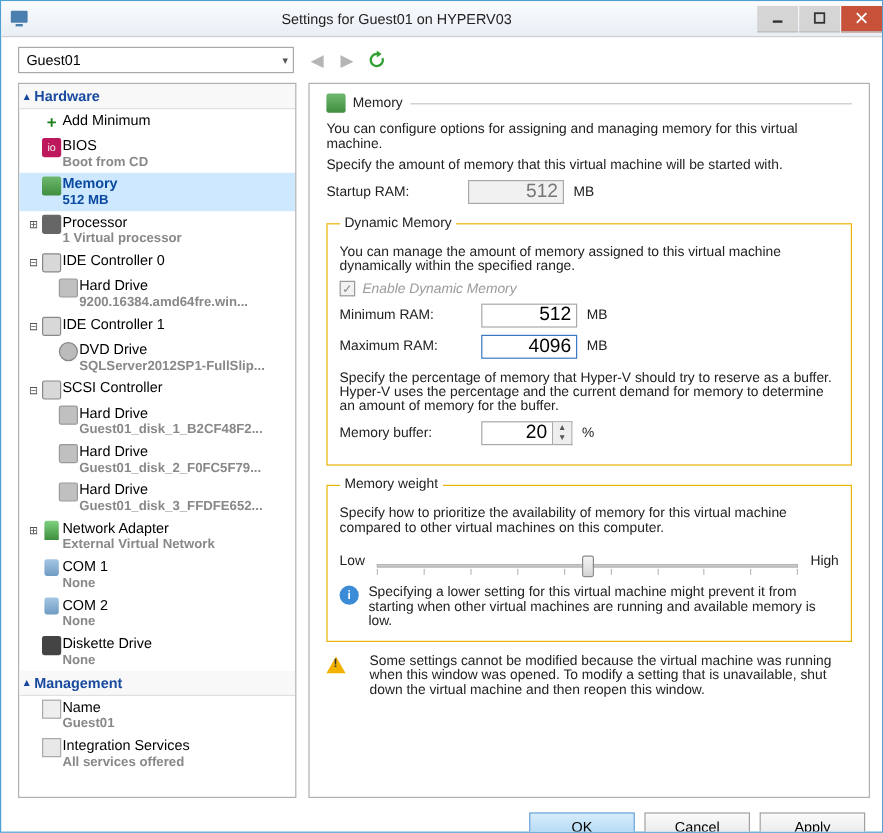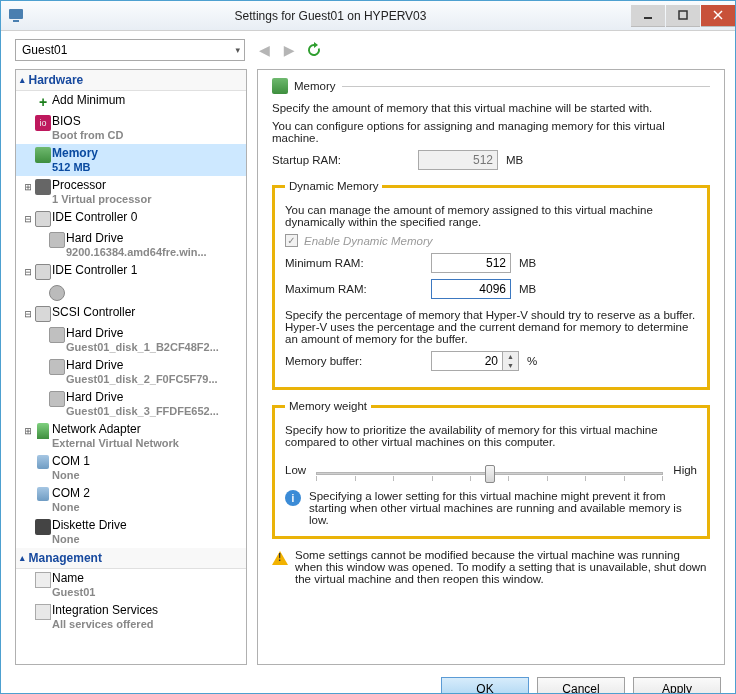--- a/index.html
+++ b/index.html
@@ -114,27 +114,26 @@
   .ic-int { background:#e8e8e8; border:1px solid #aaa; }
   .ic-add { color:#1b7e1b; font-weight:bold; font-size:14px;}
   
   .rp-title { display:flex; align-items:center; gap:6px; margin-bottom:8px; }
   .rp-title .line { flex:1; height:1px; background:#c8c8c8; }
   .rp-text { margin:6px 0; }
   .rp-row { display:flex; align-items:center; gap:8px; margin:6px 0; }
   .rp-row .lblcol { width:110px; }
   .rp-input {
     width:80px; height:20px; border:1px solid #a9a9a9;
-    text-align:right; padding:2px 4px; font-size:12px; font-family:inherit;
+    text-align:right; padding:2px 4px; font-size:16px; font-family:inherit;
     background:#fff;
-    margin-left:28px;
   }
   .rp-input.disabled { background:#f0f0f0; color:#777; }
   fieldset.group {
-    border:3px solid #eab308;
+    border:1px solid #eab308;
     margin:10px 0 8px 0;
     padding:6px 10px 10px 10px;
   }
   fieldset.group legend { padding:0 4px; color:#222; }
   .checkbox-row { display:flex; align-items:center; gap:6px; margin:6px 0; }
   .chk {
     width:13px; height:13px; border:1px solid #9a9a9a; background:#f2f2f2;
     display:flex; align-items:center; justify-content:center; font-size:10px; color:#888;
   }
   .chk.checked::after { content:"✓"; }
@@ -149,21 +148,21 @@
   .slider .track { position:absolute; left:0; right:0; top:8px; height:3px; background:#cfcfcf; border:1px solid #b5b5b5;}
   .slider .ticks { position:absolute; left:0; right:0; top:12px; display:flex; justify-content:space-between;}
   .slider .ticks span { width:1px; height:5px; background:#bbb; }
   .slider .thumb {
     position:absolute; top:1px; width:10px; height:18px;
     background:linear-gradient(#f5f5f5,#d5d5d5); border:1px solid #8a8a8a; border-radius:2px;
     left:calc(50% - 5px);
   }
   .info-row { display:flex; gap:8px; margin:8px 0 0 0; align-items:flex-start; }
   .info-ic { width:16px;height:16px;border-radius:50%;background:#3b8bd6;color:#fff;display:flex;align-items:center;justify-content:center;font-size:10px;font-weight:bold; flex:none;}
-  .warn-row { display:flex; gap:7px; margin-top:10px; align-items:flex-start;}
+  .warn-row { display:flex; gap:20px; margin-top:10px; align-items:flex-start;}
   .warn-ic { width:0;height:0;border-left:8px solid transparent;border-right:8px solid transparent;border-bottom:14px solid #f2b200;position:relative; flex:none; margin-top:2px;}
   .warn-ic::after { content:"!"; position:absolute; left:-2px; top:1px; font-size:10px; font-weight:bold; color:#333;}
   
   .btn-row {
     display:flex; justify-content:flex-end; gap:8px;
     padding:6px 14px 10px 14px;
   }
   .btn {
     width:88px; height:24px; border:1px solid #a0a0a0;
     background:linear-gradient(#fafafa,#e6e6e6);
@@ -301,20 +300,24 @@
         </span>
       <span class="labels">
           <div class="lbl">IDE Controller 1</div>
         </span>
     </div>
     <div class="tree-row indent1">
       <span class="exp"></span>
       <span class="ico">
           <span class="ic ic-dvd"></span>
         </span>
+      <span class="labels">
+        <div class="lbl">DVD Drive</div>
+        <div class="sub">SQLServer2012SP1-FullSlip...</div>
+      </span>
     </div>
 
     <div class="tree-row">
       <span class="exp">⊟</span>
       <span class="ico">
           <span class="ic ic-ctrl"></span>
         </span>
       <span class="labels">
           <div class="lbl">SCSI Controller</div>
         </span>
@@ -418,22 +421,22 @@
     </div>
   </div>
 
   <div class="right-pane">
     <div class="rp-title">
       <span class="ic ic-mem"></span>
       <span>Memory</span>
       <span class="line"></span>
     </div>
 
+    <div class="rp-text">You can configure options for assigning and managing memory for this virtual machine.</div>
     <div class="rp-text">Specify the amount of memory that this virtual machine will be started with.</div>
-    <div class="rp-text">You can configure options for assigning and managing memory for this virtual machine.</div>
     <div class="rp-row">
       <span class="lblcol">Startup RAM:</span>
       <input class="rp-input disabled" readonly="" value="512" style="">
       <span>MB</span>
     </div>
 
     <fieldset class="group">
       <legend>Dynamic Memory</legend>
       <div class="rp-text">You can manage the amount of memory assigned to this virtual machine dynamically within the specified range.</div>
       <div class="checkbox-row">
@@ -447,21 +450,21 @@
       </div>
       <div class="rp-row">
         <span class="lblcol">Maximum RAM:</span>
         <input class="rp-input" style="border: 1px solid rgb(60, 120, 192);" value="4096">
         <span>MB</span>
       </div>
       <div class="rp-text" style="margin-top:10px">Specify the percentage of memory that Hyper-V should try to reserve as a buffer. Hyper-V uses the percentage and the current demand for memory to determine an amount of memory for the buffer.</div>
       <div class="rp-row">
         <span class="lblcol">Memory buffer:</span>
         <span class="spin-wrap">
-          <input class="rp-input" style="width: 72px;" value="20">
+          <input class="rp-input" style="width: 60px;" value="20">
           <span class="spin-btns">
               <div>▲</div>
               <div>▼</div>
             </span>
         </span>
         <span>%</span>
       </div>
     </fieldset>
 
     <fieldset class="group">

